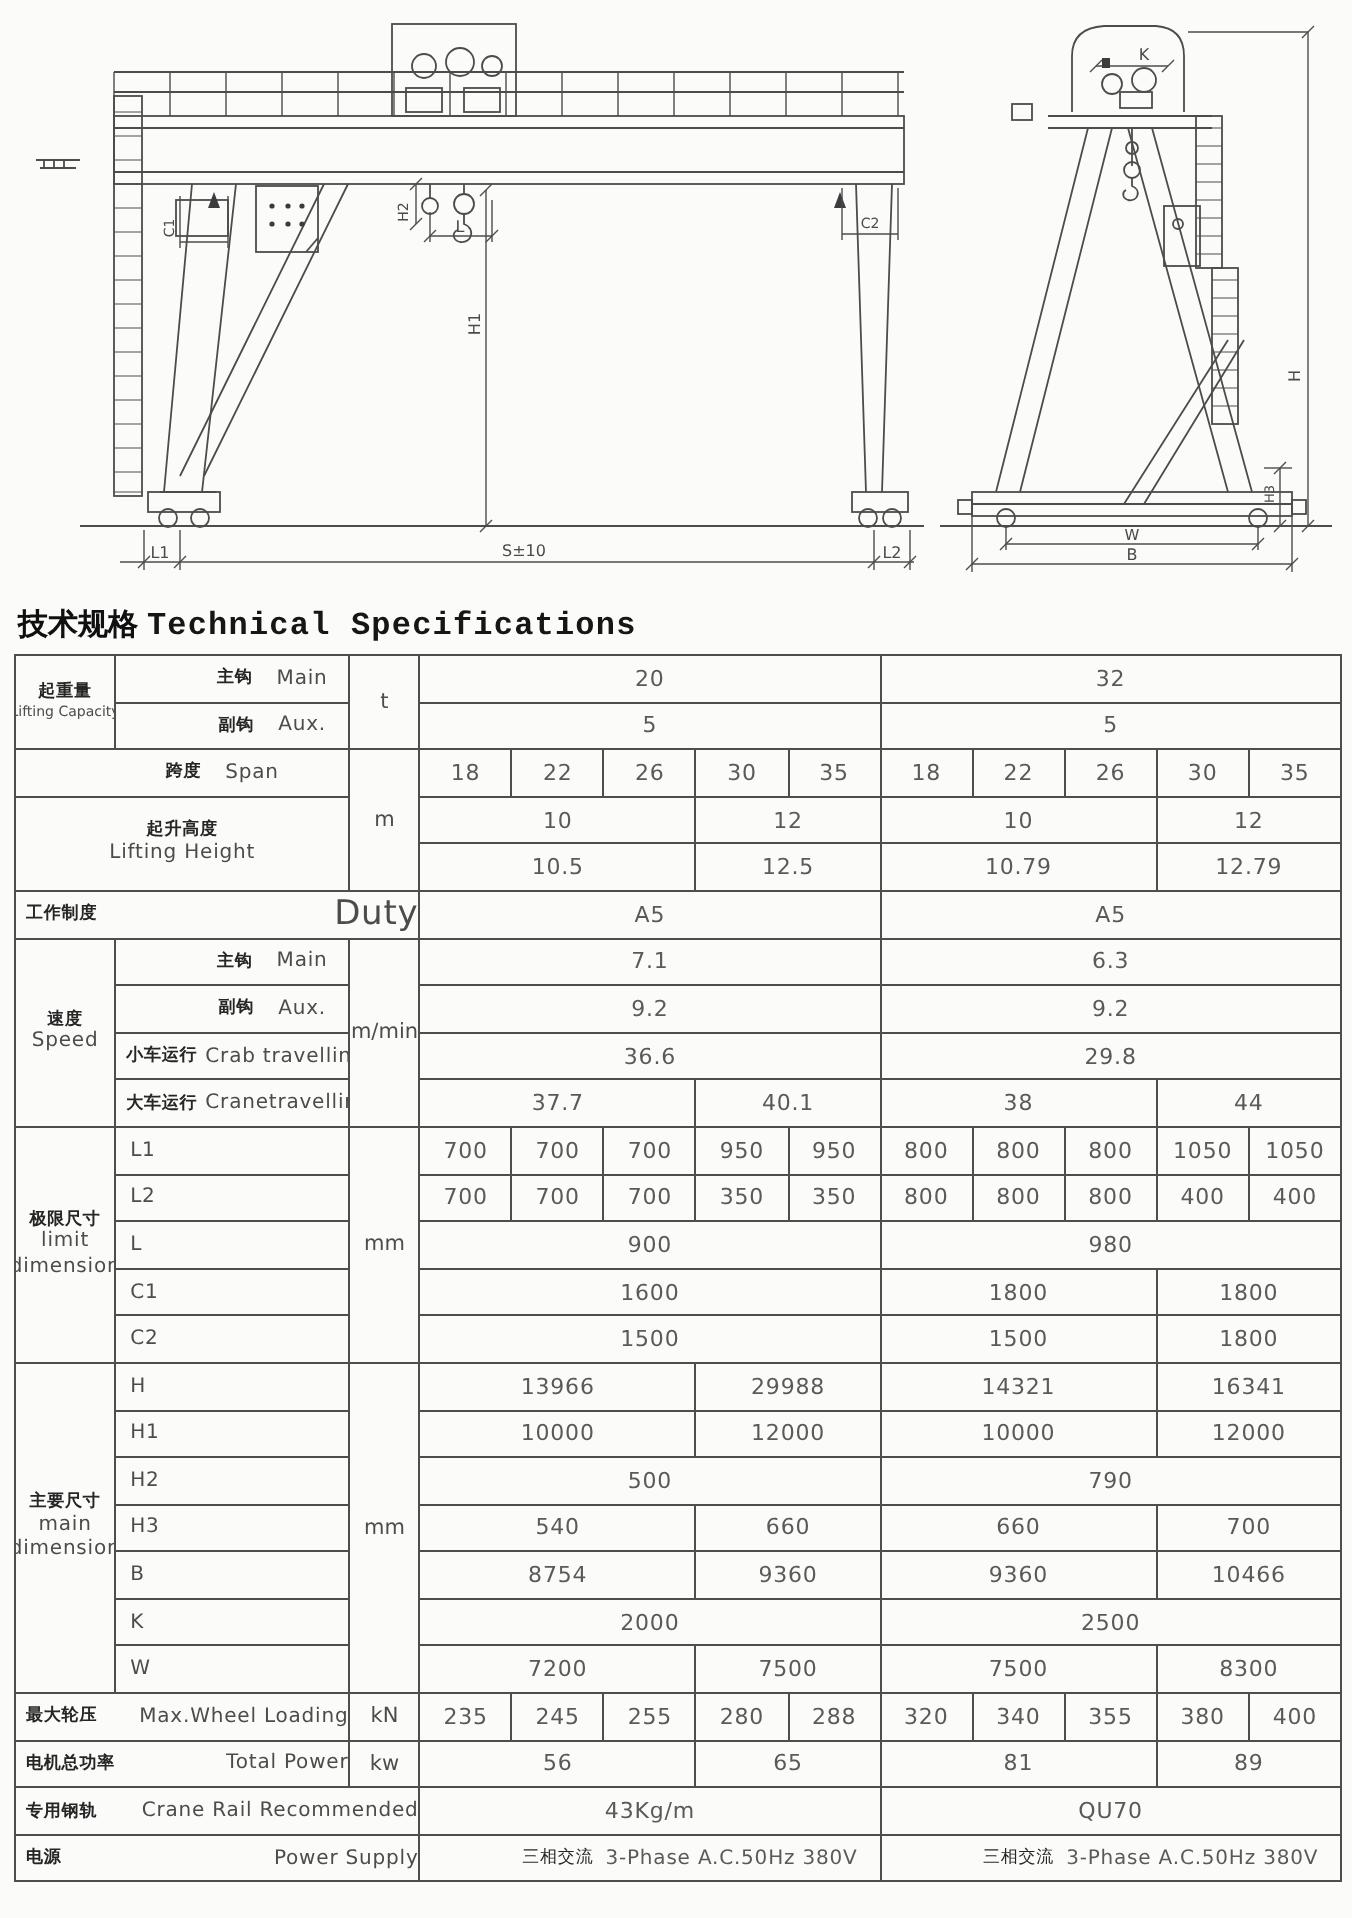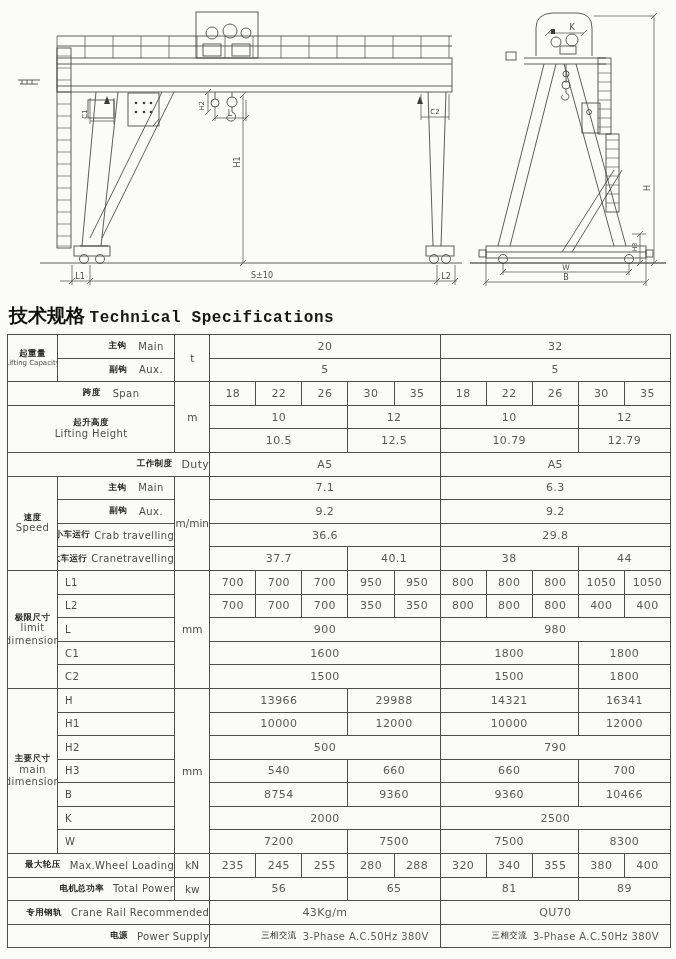--- a/index.html
+++ b/index.html
@@ -3,32 +3,32 @@
 <meta charset="utf-8">
 <style>
   html,body{margin:0;padding:0;}
   body{
     width:676px;height:959px;background:#fbfbfa;position:relative;overflow:hidden;
     font-family:"Liberation Sans",sans-serif;color:#3f3f3f;
   }
   svg{display:block;}
   .svgtxt{font-family:"DejaVu Sans",sans-serif;fill:#4a4a4a;}
   #title{margin:5px 0 5px 9px;white-space:nowrap;}
-  #title .zh-t{font-size:19px;font-weight:bold;color:#101010;font-family:"DejaVu Sans",sans-serif;}
+  #title .zh-t{font-size:15px;font-weight:bold;color:#101010;font-family:"DejaVu Sans",sans-serif;}
   #title .en-t{font-size:16px;font-weight:600;color:#161616;letter-spacing:.6px;font-family:Liberation Mono, monospace;}
   table{border-collapse:collapse;table-layout:fixed;width:664px;margin-left:7px;
         border:1.6px solid #3c3c3c;}
   td{border:1px solid #4e4e4e;text-align:center;vertical-align:middle;padding:0;
      height:22.6px;font-size:11px;color:#565656;letter-spacing:.4px;white-space:nowrap;
      overflow:hidden;font-family:"DejaVu Sans",sans-serif;}
   .zh{font-size:8.5px;font-weight:bold;color:#262626;}
   .en{font-size:10px;color:#4c4c4c;}
   .en-sm{font-size:7px;color:#4c4c4c;letter-spacing:0;}
   .pair{display:flex;justify-content:center;align-items:center;gap:12px;margin-left:40px;}
-  .pairL{display:flex;justify-content:flex-end;align-items:center;gap:9px;padding-left:5px;}
+  .pairL{display:flex;justify-content:space-between;align-items:center;gap:9px;padding-left:5px;}
   .stack{display:flex;flex-direction:column;justify-content:center;align-items:center;line-height:1.25;}
   .lbl-left{text-align:left;padding-left:7px;}
   .unit{font-size:10.5px;color:#4c4c4c;letter-spacing:0;}
   .val{color:#5a5a5a;}
 </style>
 </head>
 <body>
 
 <svg width="676" height="298" viewBox="0 0 676 298">
   <g stroke="#4c4c4c" stroke-width="0.9" fill="none">
@@ -303,21 +303,21 @@
     <td colspan="3" class="val">10.5</td>
     <td colspan="2" class="val">12.5</td>
     <td colspan="3" class="val">10.79</td>
     <td colspan="2" class="val">12.79</td>
   </tr>
 
   <tr>
     <td colspan="3">
           <div class="pairL">
             <span class="zh">工作制度</span>
-            <span class="en" style="font-size:11px">Duty</span>
+            <span class="en" style="font-size:17px">Duty</span>
           </div>
         </td>
     <td colspan="5" class="val">A5</td>
     <td colspan="5" class="val">A5</td>
   </tr>
 
   <tr>
     <td rowspan="4">
       <div class="stack">
             <span class="zh">速度</span>

